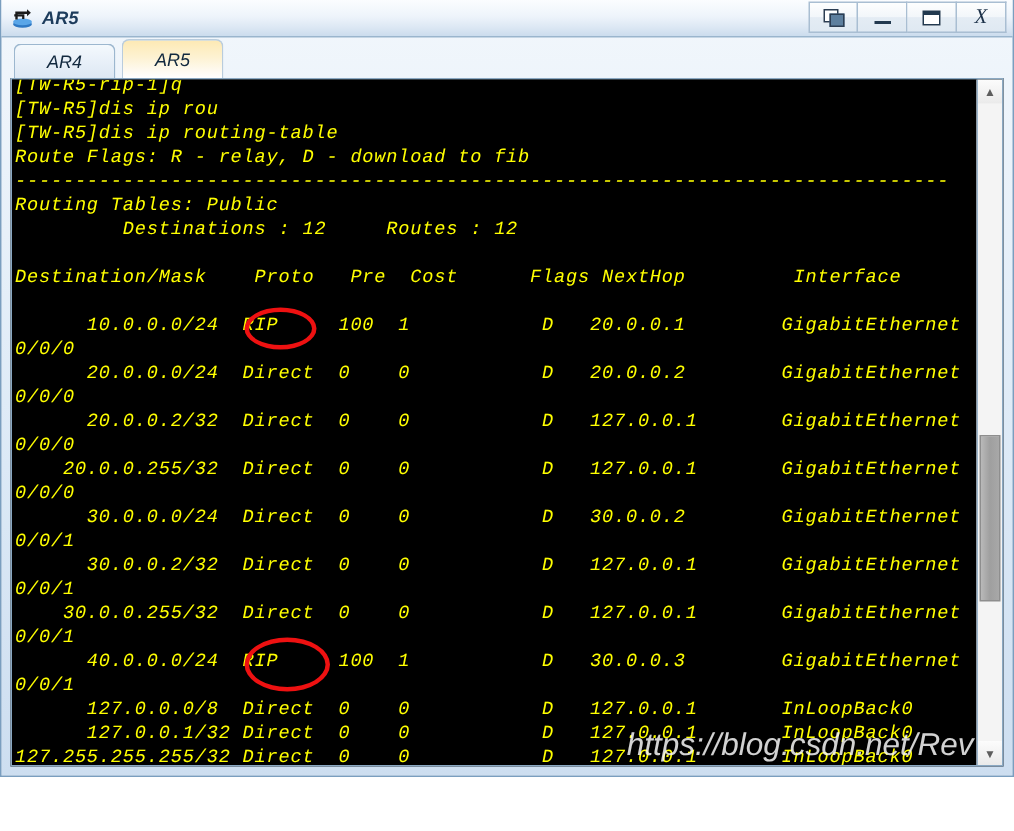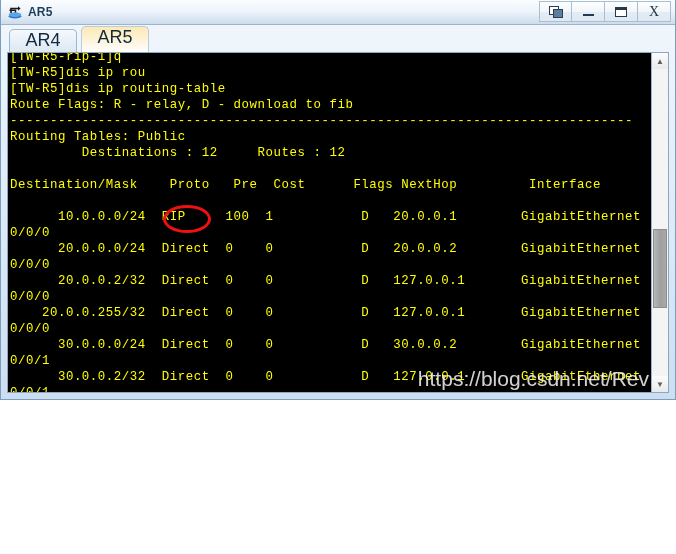--- a/index.html
+++ b/index.html
@@ -12,27 +12,28 @@
     height: 554px;
     overflow: hidden;
     font-family: "Liberation Sans", sans-serif;
   }
 
   
   .window {
     position: absolute;
     left: 0; top: 0;
     width: 676px;
-    height: 400px;
+    height: 518px;
     box-sizing: border-box;
     background: linear-gradient(180deg, #f2f7fc 0%, #dce9f6 60%, #cddef0 100%);
     border: 1px solid #7a9ebf;
     border-top: none;
     display: flex;
     flex-direction: column;
+    font-style: italic;
   }
 
   
   .titlebar {
     position: relative;
     height: 24px;
     flex: 0 0 24px;
     background: linear-gradient(180deg, #fbfdff 0%, #eef4fb 45%, #dde8f4 75%, #cbdced 100%);
     border-bottom: 1px solid #9ab5cd;
     display: flex;
@@ -123,22 +124,23 @@
     align-items: flex-end;
     background: transparent;
   }
   .tab {
     height: 23px;
     min-width: 68px;
     box-sizing: border-box;
     margin-right: 4px;
     padding: 0 12px;
     display: flex;
+    align-items: center;
     justify-content: center;
-    font-size: 18px;
+    font-size: 12px;
     color: #12293f;
     border: 1px solid #9cb7cf;
     border-bottom: none;
     border-radius: 5px 5px 0 0;
     background: linear-gradient(180deg, #f4f9fd 0%, #e7eff8 55%, #dde8f3 100%);
   }
   .tab.active {
     height: 26px;
     background: linear-gradient(180deg, #fde9b4 0%, #fdf2d2 45%, #fefaf0 80%, #ffffff 100%);
     border-color: #b9ccdd;

